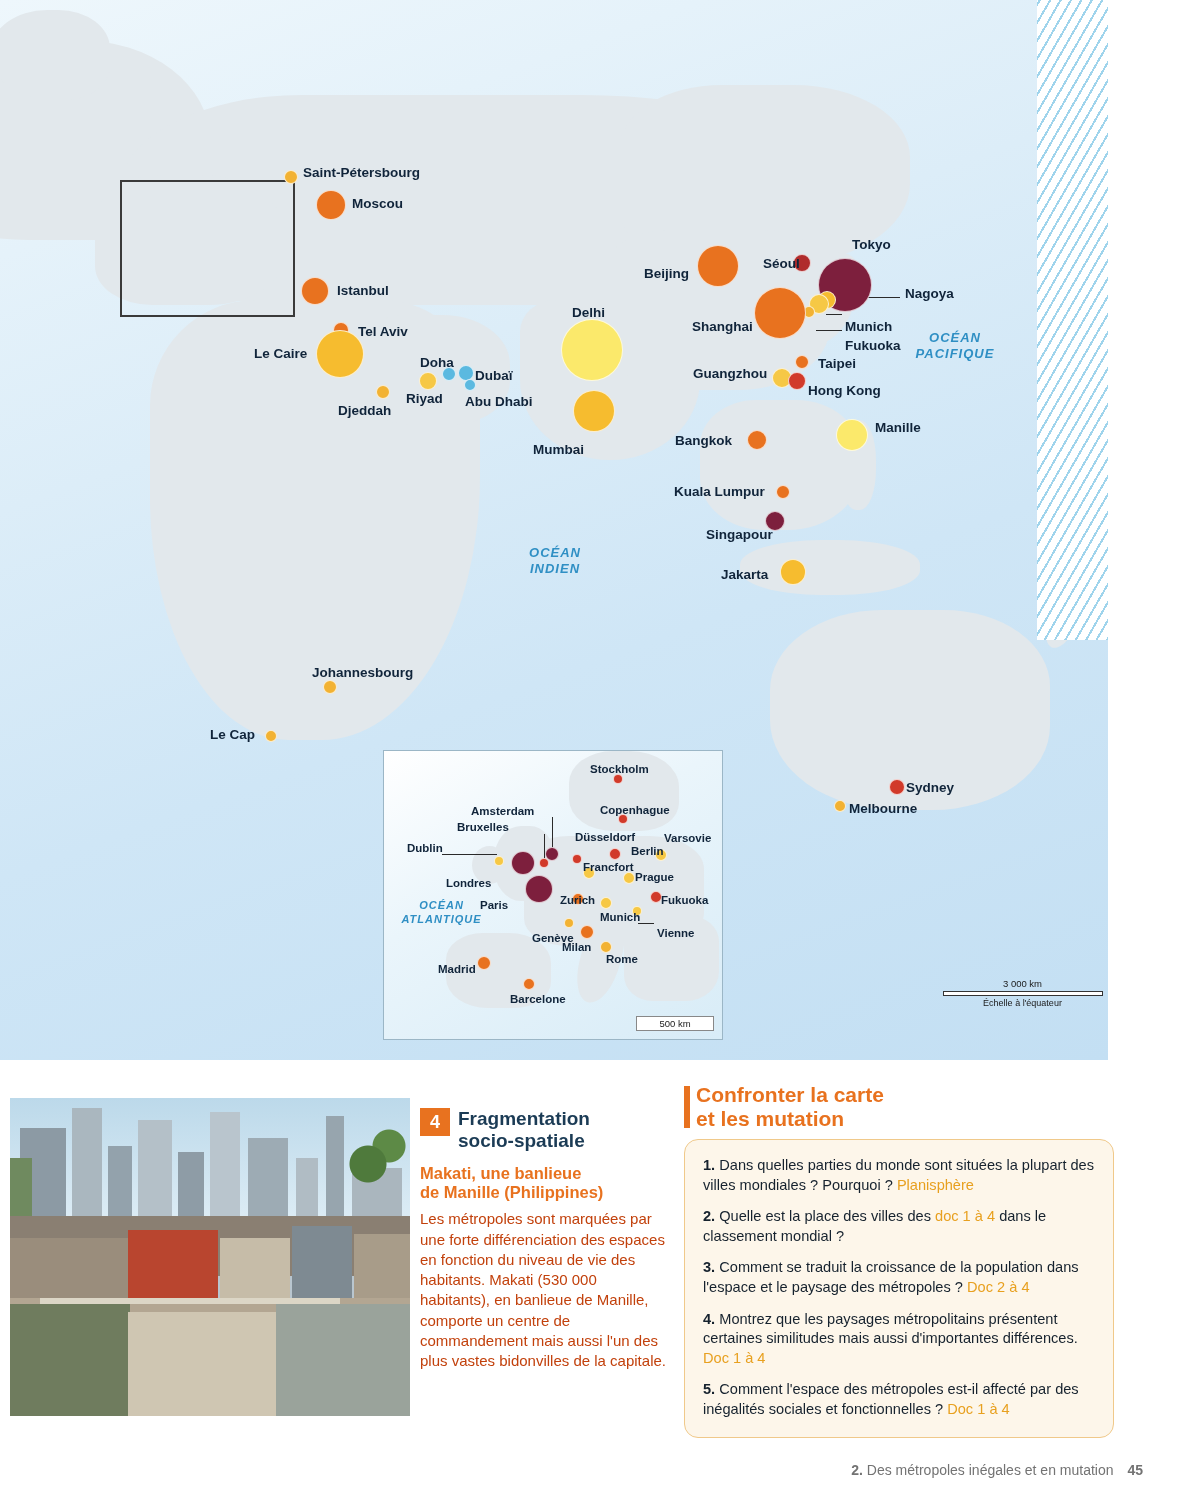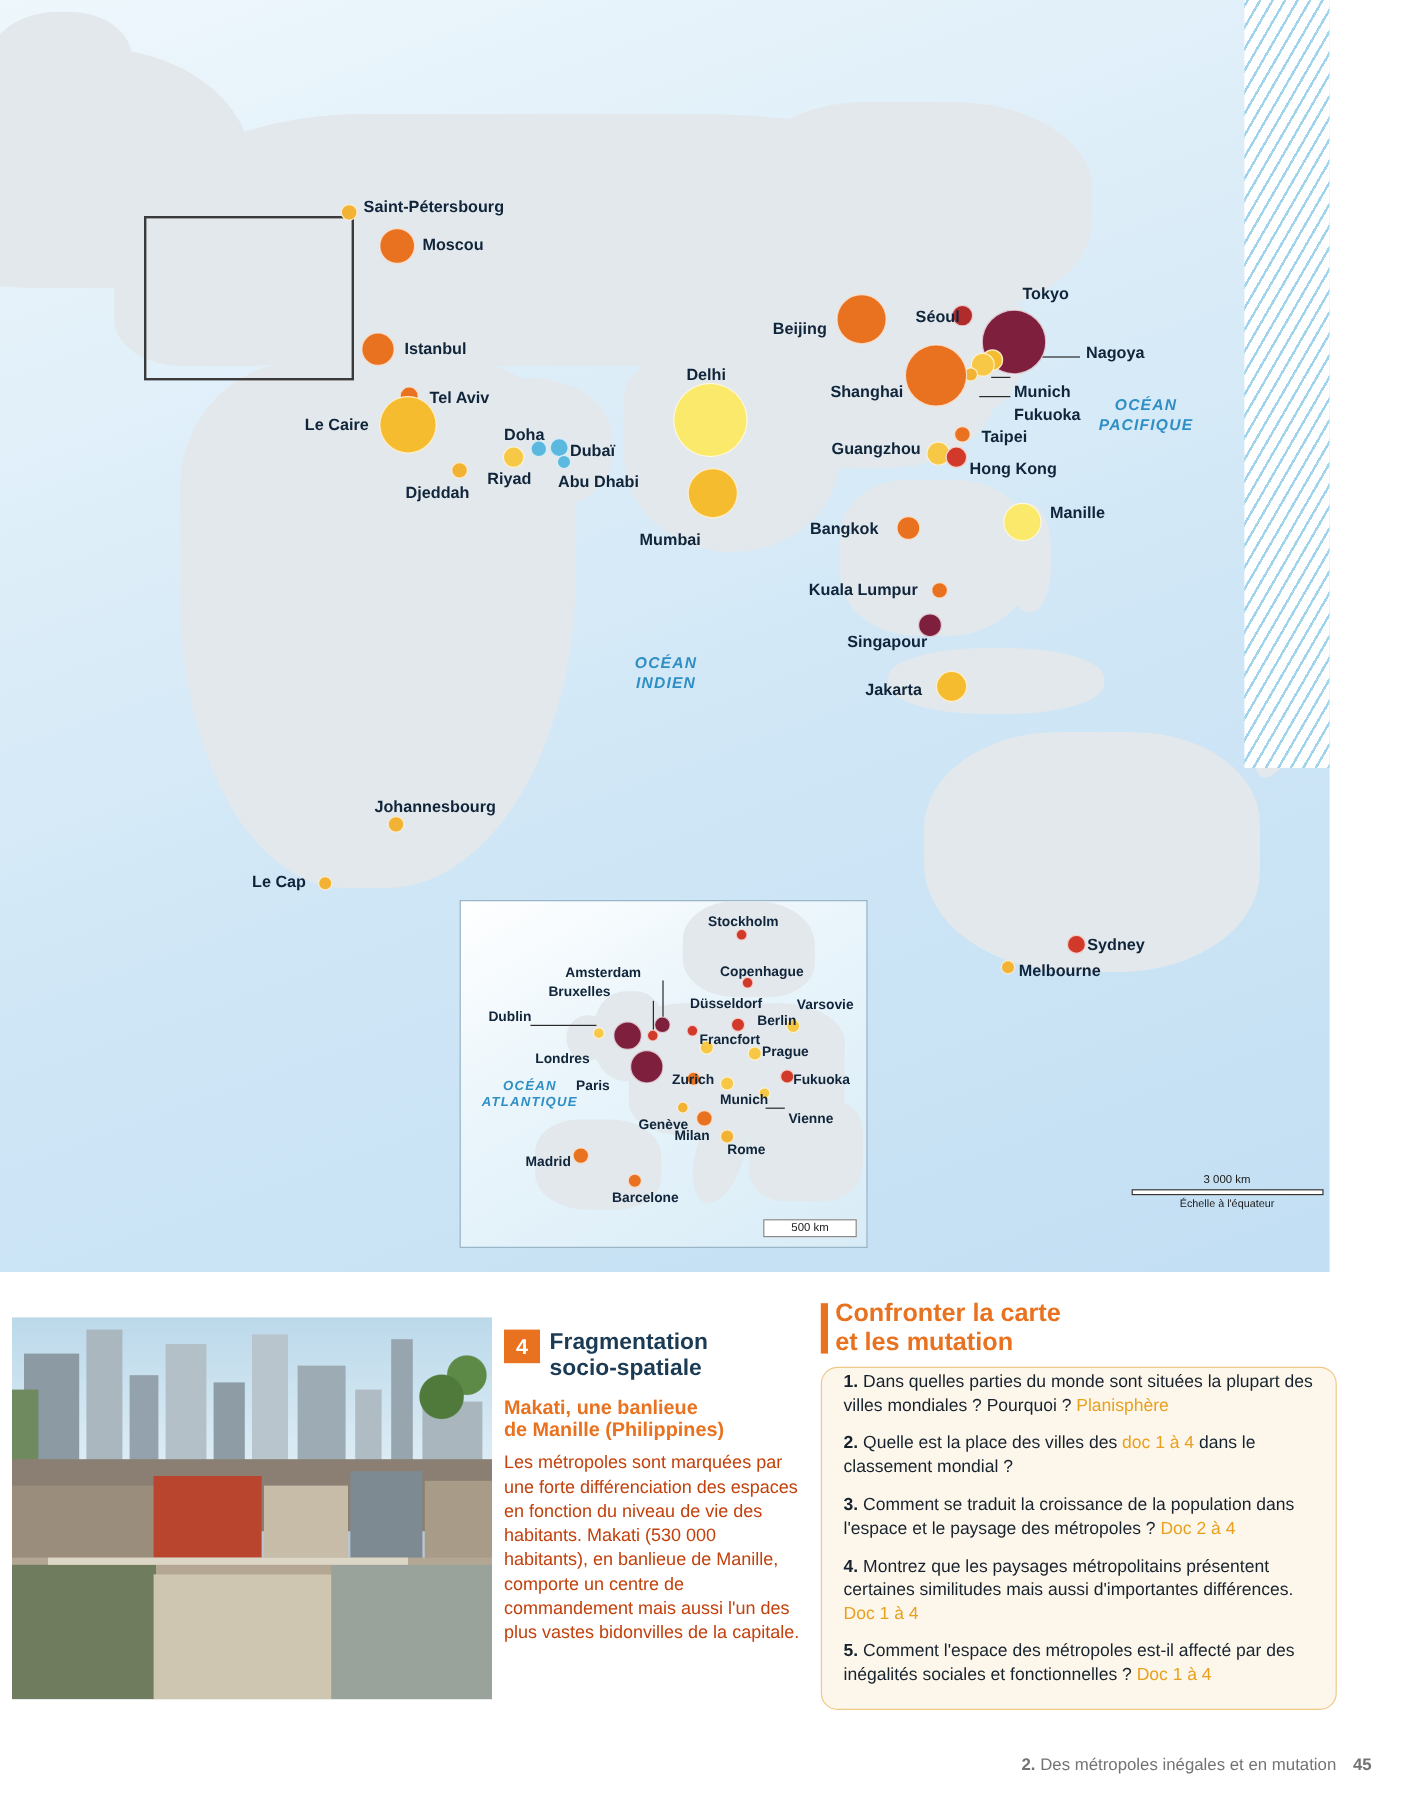--- a/index.html
+++ b/index.html
@@ -77,21 +77,21 @@
   }
   .q-head {
     font-size:21px; font-weight:bold; color:#e8721f; line-height:1.15;
     padding-left:12px; position:relative;
   }
   .q-head:before{
     content:""; position:absolute; left:0; top:3px; width:6px; height:42px; background:#e8721f;
   }
   .q-box {
     margin-top:8px; border:1.5px solid #f0c98a; border-radius:14px;
-    background:#fdf6ea; padding:3px 18px 18px 18px;
+    background:#fdf6ea; padding:16px 18px 18px 18px;
   }
   .q-item { font-size:14.6px; color:#16222e; line-height:1.34; margin-bottom:12px; }
   .q-item:last-child{ margin-bottom:0; }
   .q-item b { color:#16222e; }
   .ref { color:#e8a01f; }
   #footer {
     position:absolute; right:36px; bottom:22px; font-size:14px; color:#737373;
   }
   #footer b{ font-weight:bold; }
   #pagenum { font-weight:bold; margin-left:10px; }

